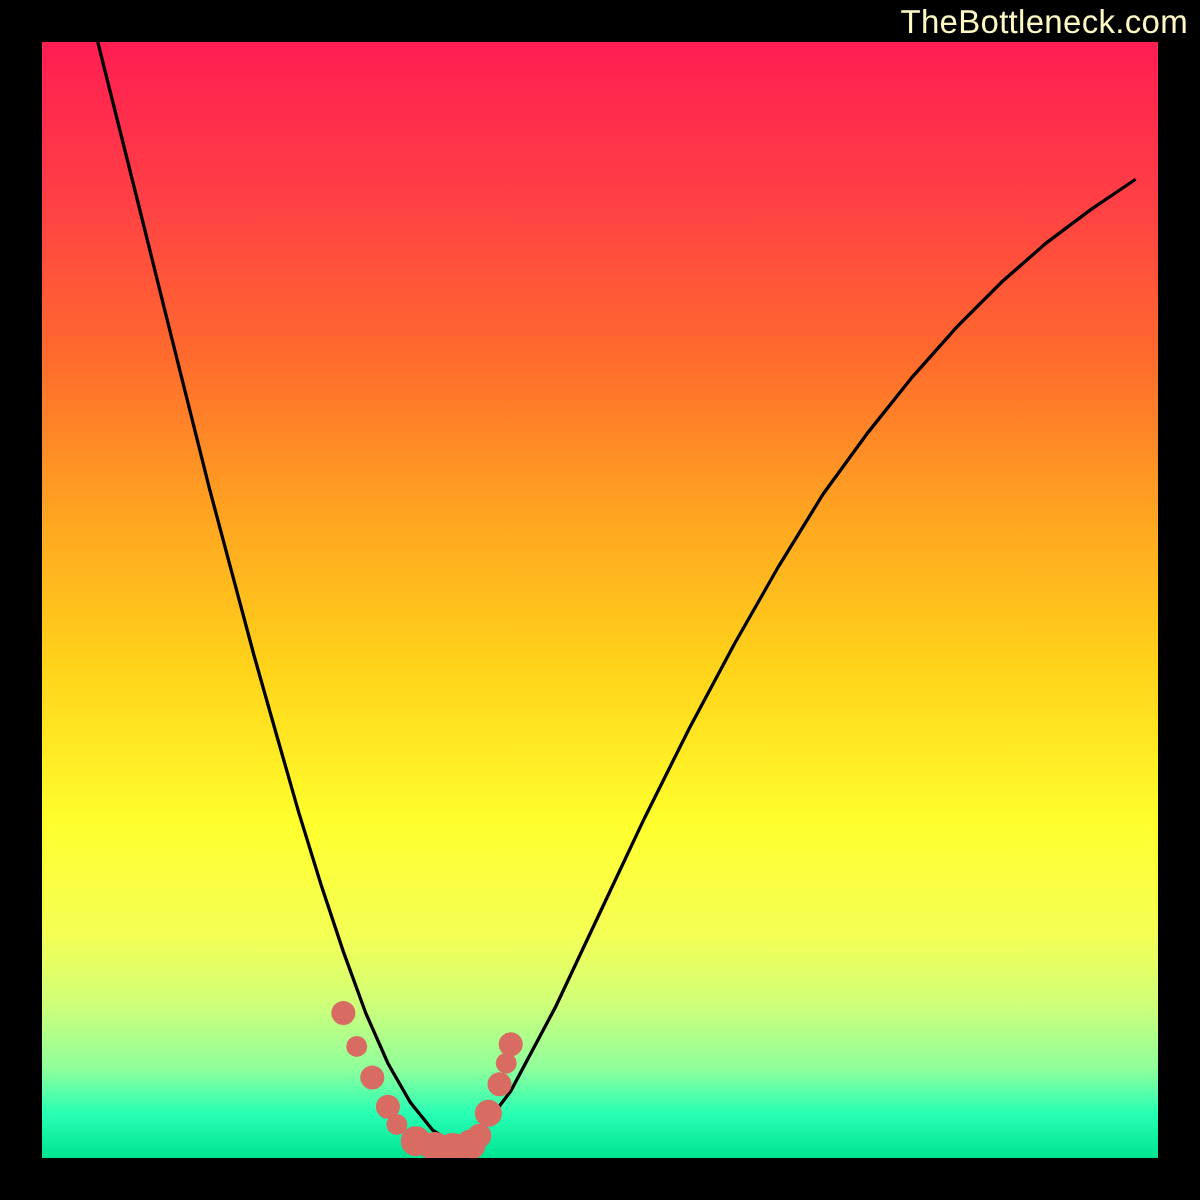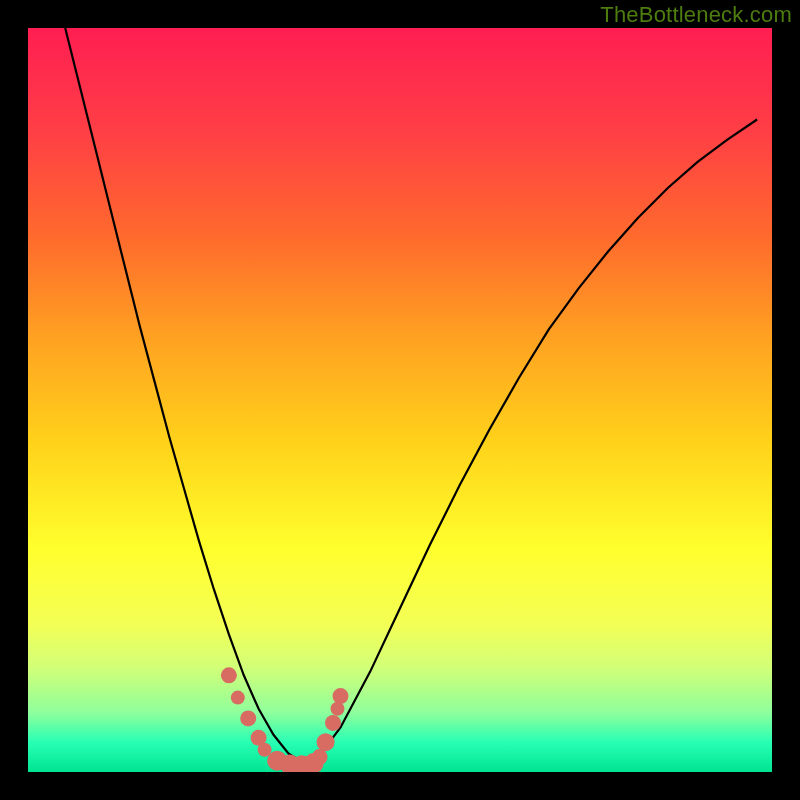--- a/index.html
+++ b/index.html
@@ -10,21 +10,21 @@
           #ff3f45 14%,
           #ff6a2d 28%,
           #ffa321 42%,
           #ffd31a 56%,
           #ffff2d 70%,
           #f4ff55 80%,
           #d1ff78 86%,
           #8fff9c 92%,
           #28ffb4 96%,
           #00e492 100%);}
-  .watermark{position:absolute;right:8px;top:2px;color:#4d7c0f;
+  .watermark{position:absolute;right:8px;top:2px;color:#fef9c3;
              font:500 22px Helvetica,Arial,sans-serif;letter-spacing:0.2px;}
   svg.curve{position:absolute;left:28px;top:28px;width:744px;height:744px;}
   svg.curve path{fill:none;stroke:#000;stroke-width:2.2;}
   .marker{fill:#d86b62;stroke:none;}
 </style>
 </head>
 <body>
 
 <div class="frame">
   <div class="plot"></div>

